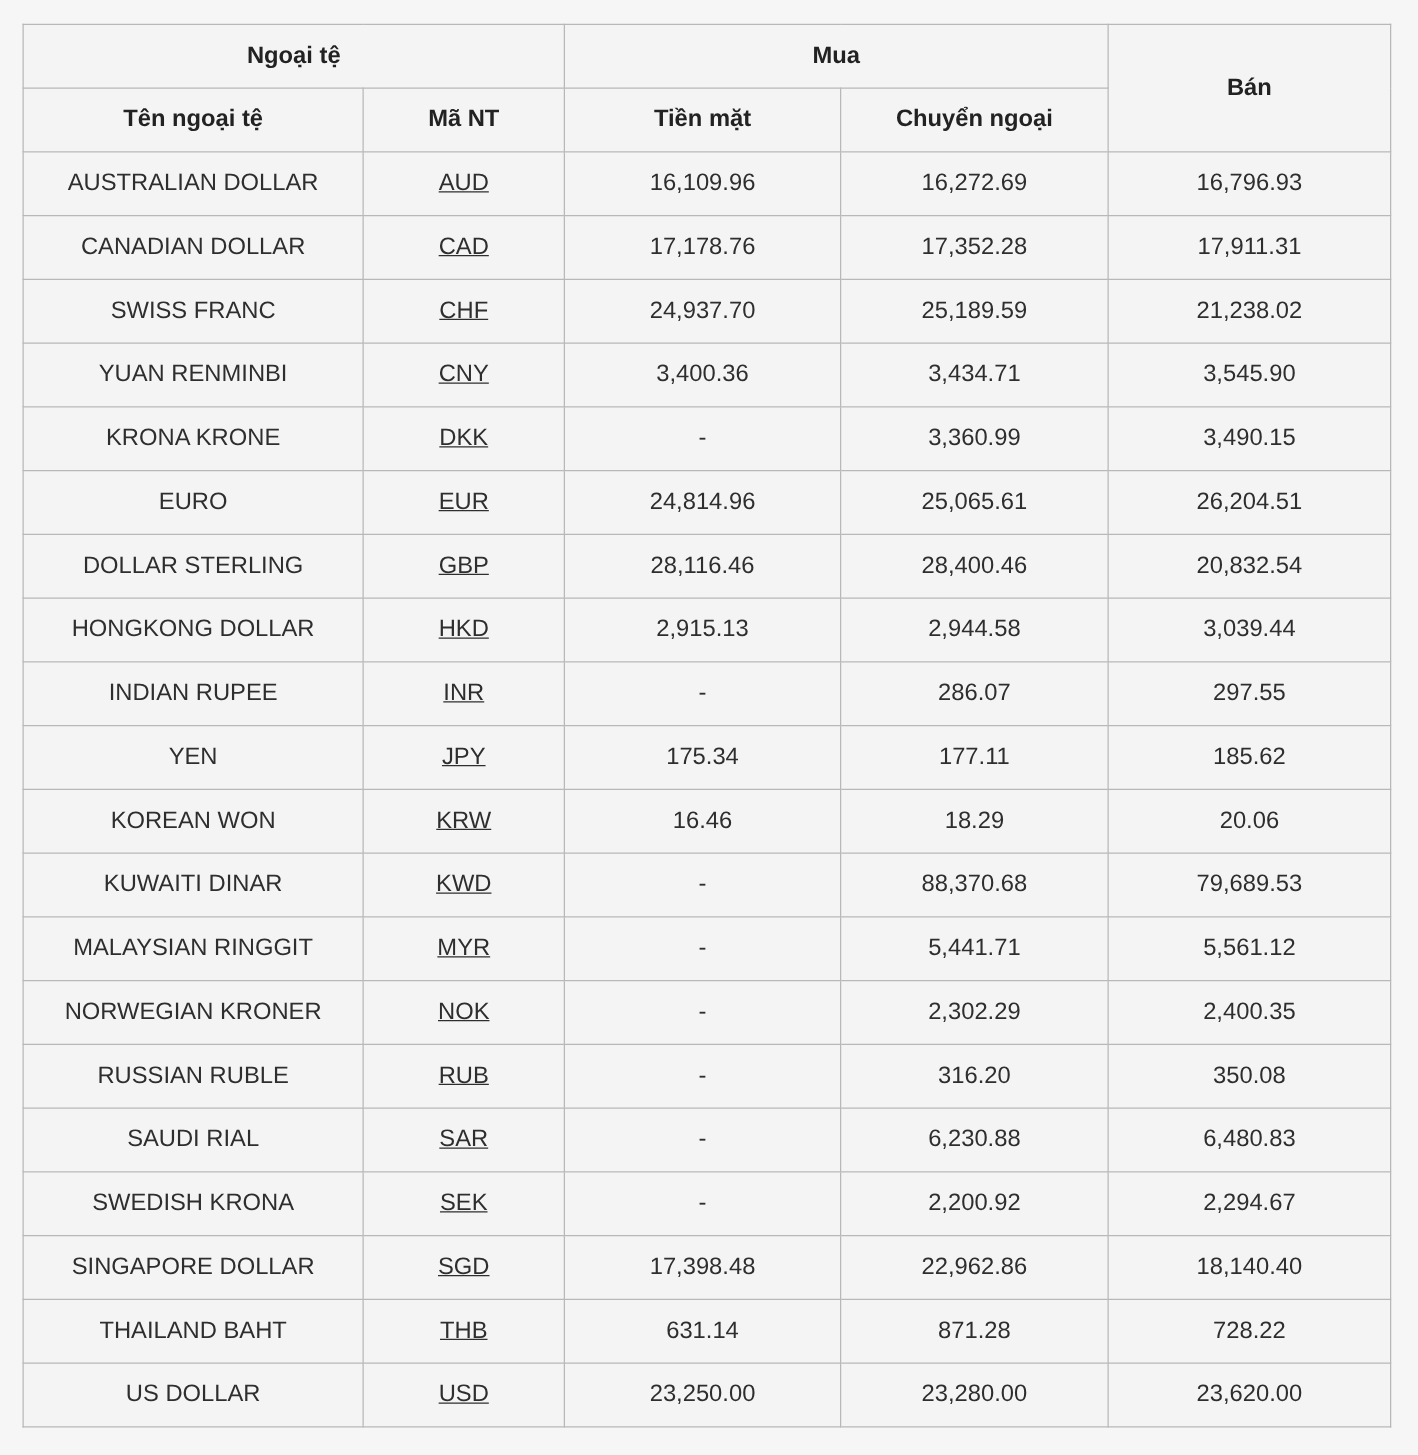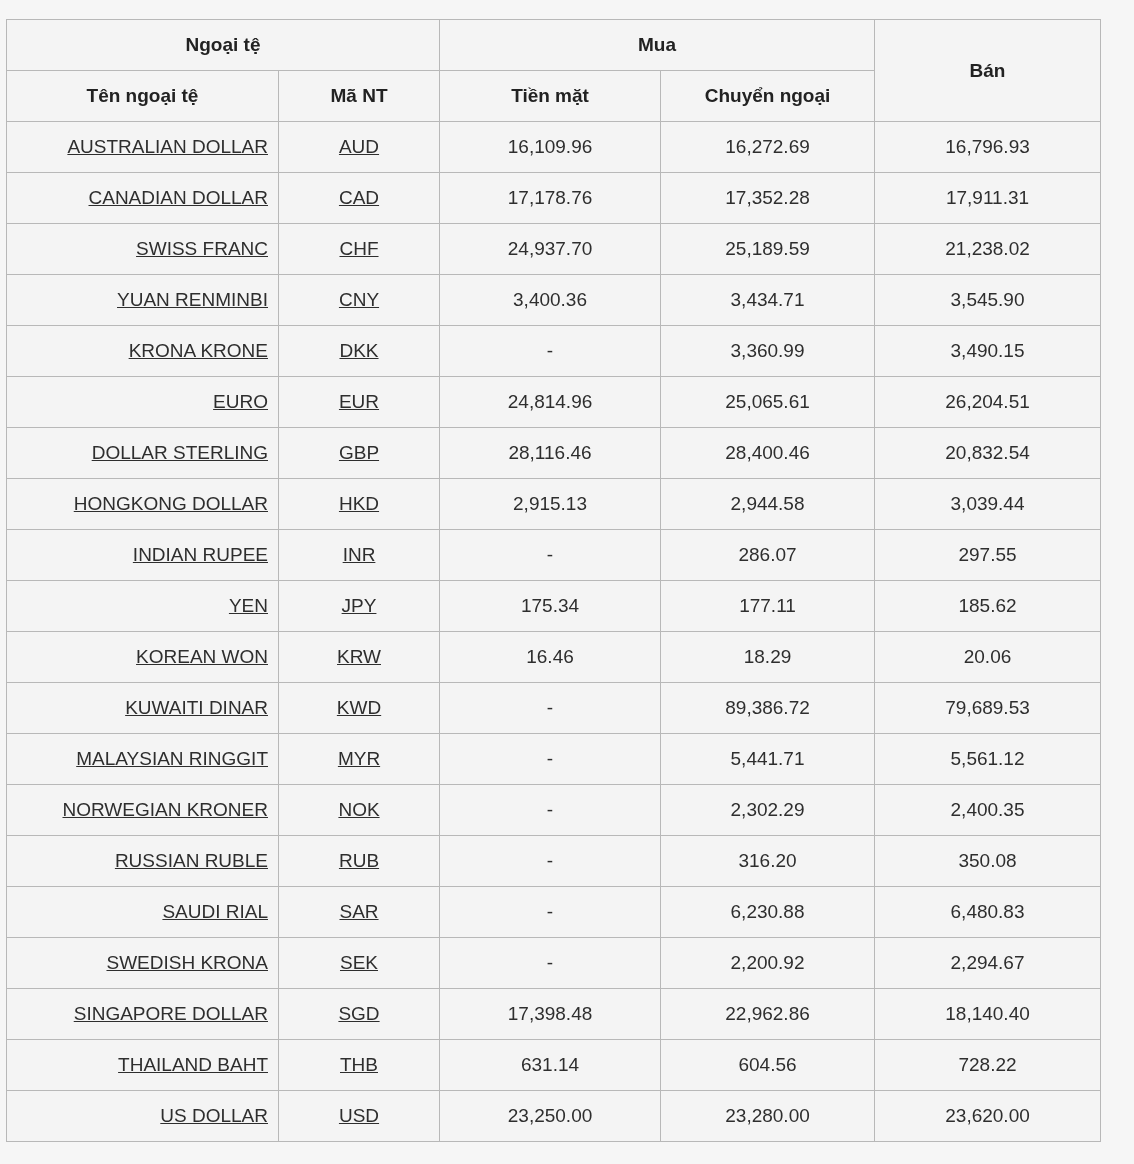--- a/index.html
+++ b/index.html
@@ -6,21 +6,21 @@
   html, body {
     margin: 0;
     padding: 0;
     background: #f6f6f6;
     font-family: "Liberation Sans", "DejaVu Sans", sans-serif;
   }
   .page {
     width: 1134px;
     height: 1164px;
     background: #f6f6f6;
-    padding: 19px 17px 18px 6px;
+    padding: 19px 17px 18px 18px;
   }
   table.rates {
     border-collapse: collapse;
     table-layout: fixed;
     width: 1094px;
   }
   table.rates th,
   table.rates td {
     border: 1px solid #b8b8b8;
     background: #f4f4f4;
@@ -34,21 +34,21 @@
     color: #222222;
     text-align: center;
     height: 51px;
     padding: 0 10px;
   }
   table.rates td {
     color: #2e2e2e;
     height: 51px;
     padding: 0 10px;
   }
-  td.name { text-align: right;  padding-left: 11px; text-decoration: underline; }
+  td.name { text-align: center;  padding-left: 11px; }
   td.code { text-align: center; text-decoration: underline; }
   td.num  { text-align: center; padding-right: 10px; }
 </style>
 </head>
 <body>
 
 <div class="page">
   <table class="rates">
     <colgroup>
       <col style="width:272px">
@@ -156,21 +156,21 @@
     <td class="code">KRW</td>
     <td class="num">16.46</td>
     <td class="num">18.29</td>
     <td class="num">20.06</td>
   </tr>
 
   <tr>
     <td class="name">KUWAITI DINAR</td>
     <td class="code">KWD</td>
     <td class="num">-</td>
-    <td class="num">89,386.72</td>
+    <td class="num">88,370.68</td>
     <td class="num">79,689.53</td>
   </tr>
 
   <tr>
     <td class="name">MALAYSIAN RINGGIT</td>
     <td class="code">MYR</td>
     <td class="num">-</td>
     <td class="num">5,441.71</td>
     <td class="num">5,561.12</td>
   </tr>
@@ -212,21 +212,21 @@
     <td class="code">SGD</td>
     <td class="num">17,398.48</td>
     <td class="num">22,962.86</td>
     <td class="num">18,140.40</td>
   </tr>
 
   <tr>
     <td class="name">THAILAND BAHT</td>
     <td class="code">THB</td>
     <td class="num">631.14</td>
-    <td class="num">604.56</td>
+    <td class="num">871.28</td>
     <td class="num">728.22</td>
   </tr>
 
   <tr>
     <td class="name">US DOLLAR</td>
     <td class="code">USD</td>
     <td class="num">23,250.00</td>
     <td class="num">23,280.00</td>
     <td class="num">23,620.00</td>
   </tr>

